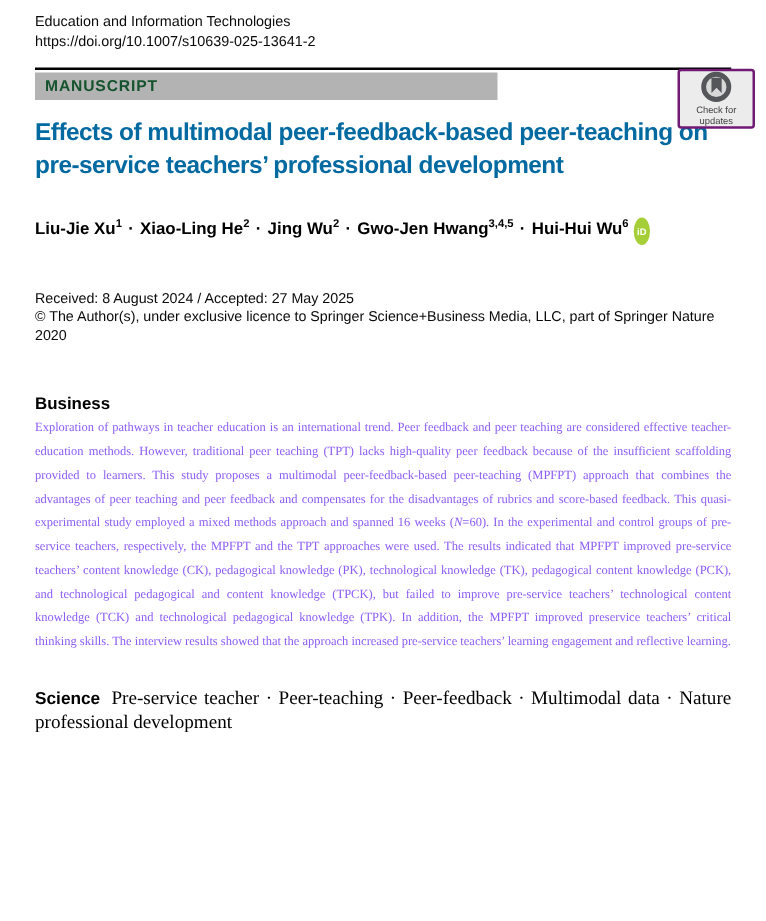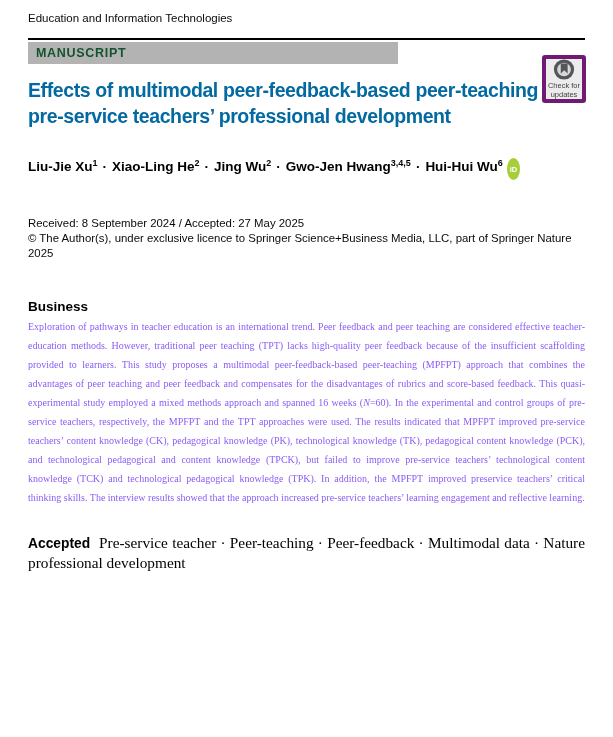--- a/index.html
+++ b/index.html
@@ -41,24 +41,24 @@
   .banner-label {
     font-size: 12.5px;
     font-weight: bold;
     letter-spacing: 0.7px;
     color: #14532d;
   }
   .check-badge {
     position: absolute;
     left: 542px;
     top: 55px;
-    width: 44px;
+    width: 62px;
     height: 48px;
     background: #ececec;
-    border: 4px solid #701a75;
+    border: 2px solid #701a75;
     border-radius: 3px;
     display: flex;
     flex-direction: column;
     align-items: center;
     justify-content: center;
     cursor: pointer;
   }
   .check-badge svg { display: block; margin-bottom: 2px; }
   .check-badge .badge-text {
     font-size: 7.5px;
@@ -146,20 +146,21 @@
     margin-right: 9px;
   }
 </style>
 </head>
 <body>
 
 <div class="page">
 
   <header>
     <div class="journal-name">Education and Information Technologies</div>
+    <div class="doi-line">https://doi.org/10.1007/s10639-025-13641-2</div>
   </header>
 
   <hr class="header-rule">
 
   <div class="banner">
     <span class="banner-label">MANUSCRIPT</span>
   </div>
 
   <div class="check-badge">
     <svg width="26" height="26" viewBox="0 0 26 26">
@@ -168,24 +169,24 @@
     </svg>
     <div class="badge-text">Check for</div>
     <div class="badge-text">updates</div>
   </div>
 
   <h1 class="article-title">Effects of multimodal peer-feedback-based peer-teaching on pre-service teachers’ professional development</h1>
 
   <div class="authors"><span><span>Liu-Jie Xu</span><sup>1</sup></span><span class="sep">·</span><span><span>Xiao-Ling He</span><sup>2</sup></span><span class="sep">·</span><span><span>Jing Wu</span><sup>2</sup></span><span class="sep">·</span><span><span>Gwo-Jen Hwang</span><sup>3,4,5</sup></span><span class="sep">·</span><span><span>Hui-Hui Wu</span><sup>6</sup></span><span class="orcid">iD</span></div>
 
   <div class="meta">
-    <div>Received: 8 September 2024 / Accepted: 27 May 2025</div>
-    <div>© The Author(s), under exclusive licence to Springer Science+Business Media, LLC, part of Springer Nature 2025</div>
+    <div>Received: 8 August 2024 / Accepted: 27 May 2025</div>
+    <div>© The Author(s), under exclusive licence to Springer Science+Business Media, LLC, part of Springer Nature 2020</div>
   </div>
 
   <section>
     <h2 class="abstract-heading">Business</h2>
     <p class="abstract-body"><span>Exploration of pathways in teacher education is an international trend. Peer feedback and peer teaching are considered effective teacher-education methods. However, traditional peer teaching (TPT) lacks high-quality peer feedback because of the insufficient scaffolding provided to learners. This study proposes a multimodal peer-feedback-based peer-teaching (MPFPT) approach that combines the advantages of peer teaching and peer feedback and compensates for the disadvantages of rubrics and score-based feedback. This quasi-experimental study employed a mixed methods approach and spanned 16 weeks (</span><span class="n-italic">N</span><span>=60). In the experimental and control groups of pre-service teachers, respectively, the MPFPT and the TPT approaches were used. The results indicated that MPFPT improved pre-service teachers’ content knowledge (CK), pedagogical knowledge (PK), technological knowledge (TK), pedagogical content knowledge (PCK), and technological pedagogical and content knowledge (TPCK), but failed to improve pre-service teachers’ technological content knowledge (TCK) and technological pedagogical knowledge (TPK). In addition, the MPFPT improved preservice teachers’ critical thinking skills. The interview results showed that the approach increased pre-service teachers’ learning engagement and reflective learning.</span></p>
   </section>
 
-  <p class="keywords"><span class="kw-label">Accepted</span><span>Pre-service teacher · Peer-teaching · Peer-feedback · Multimodal data · Nature professional development</span></p>
+  <p class="keywords"><span class="kw-label">Science</span><span>Pre-service teacher · Peer-teaching · Peer-feedback · Multimodal data · Nature professional development</span></p>
 
 </div>
 
 </body></html>

